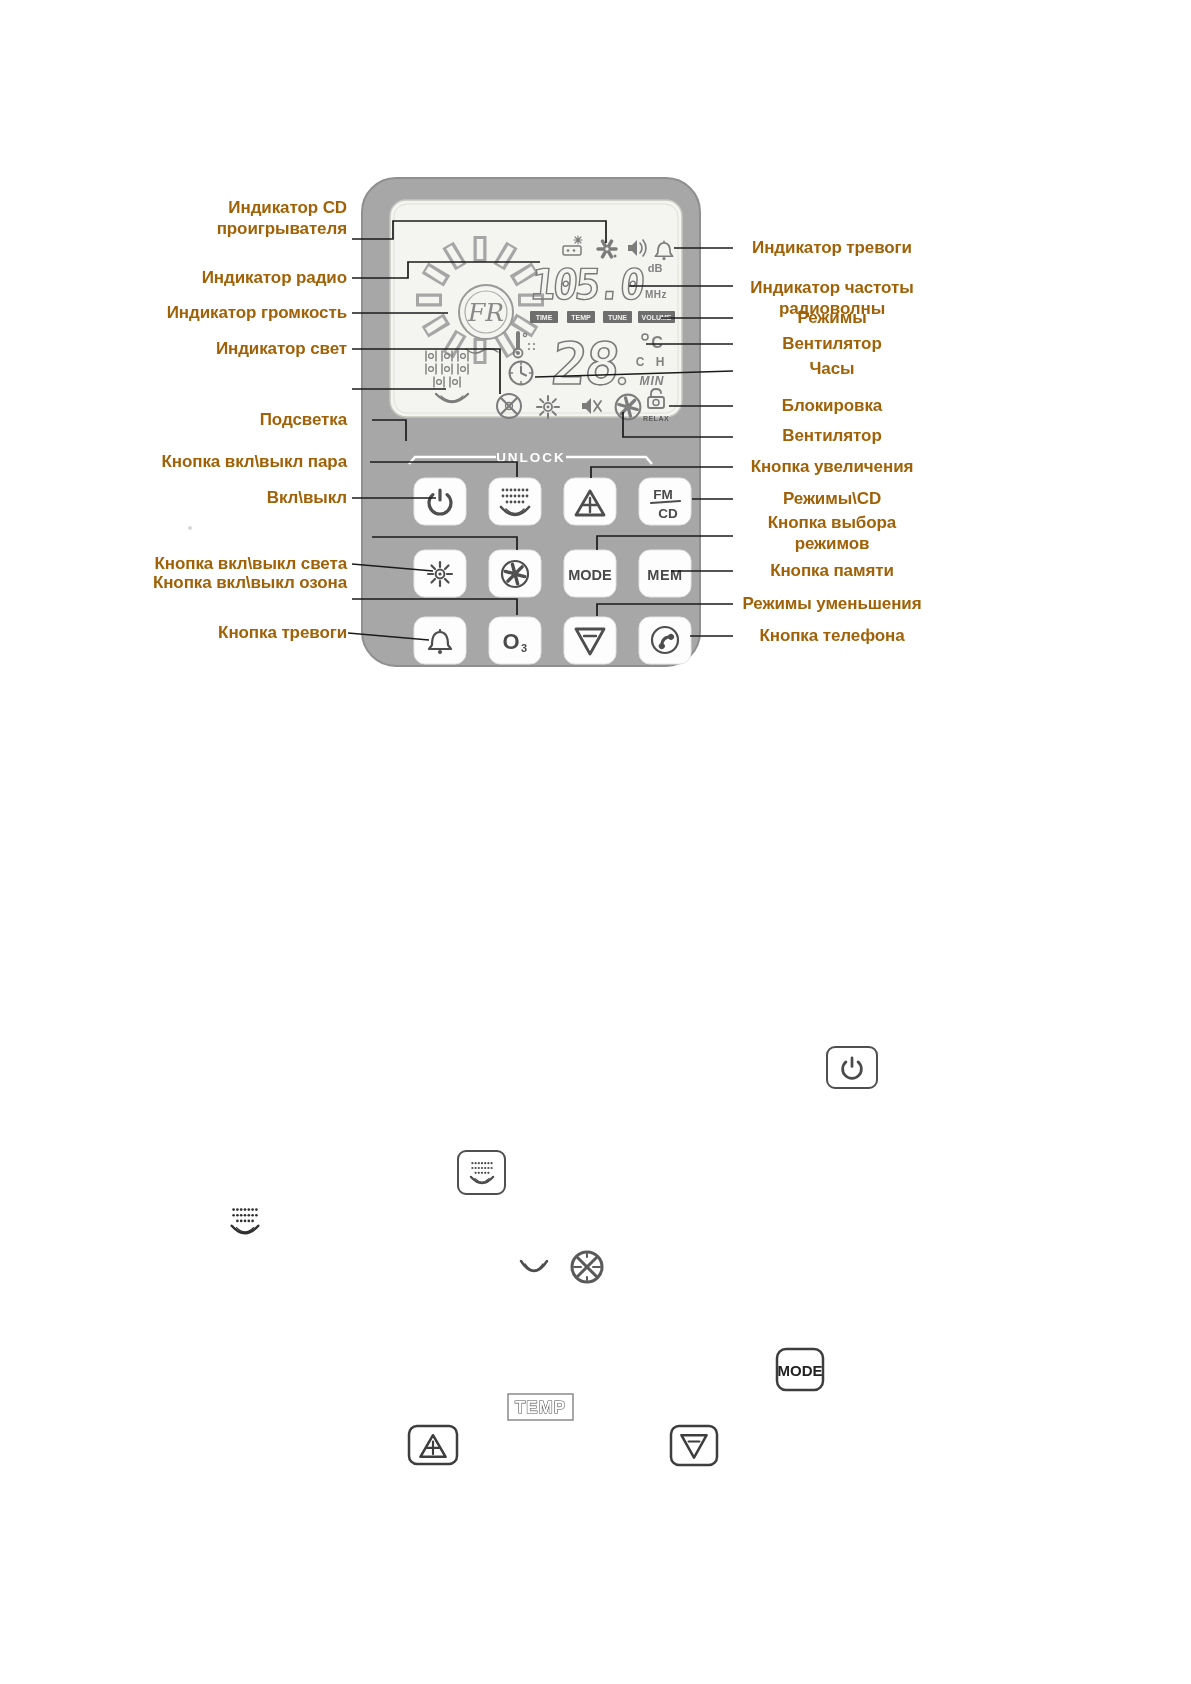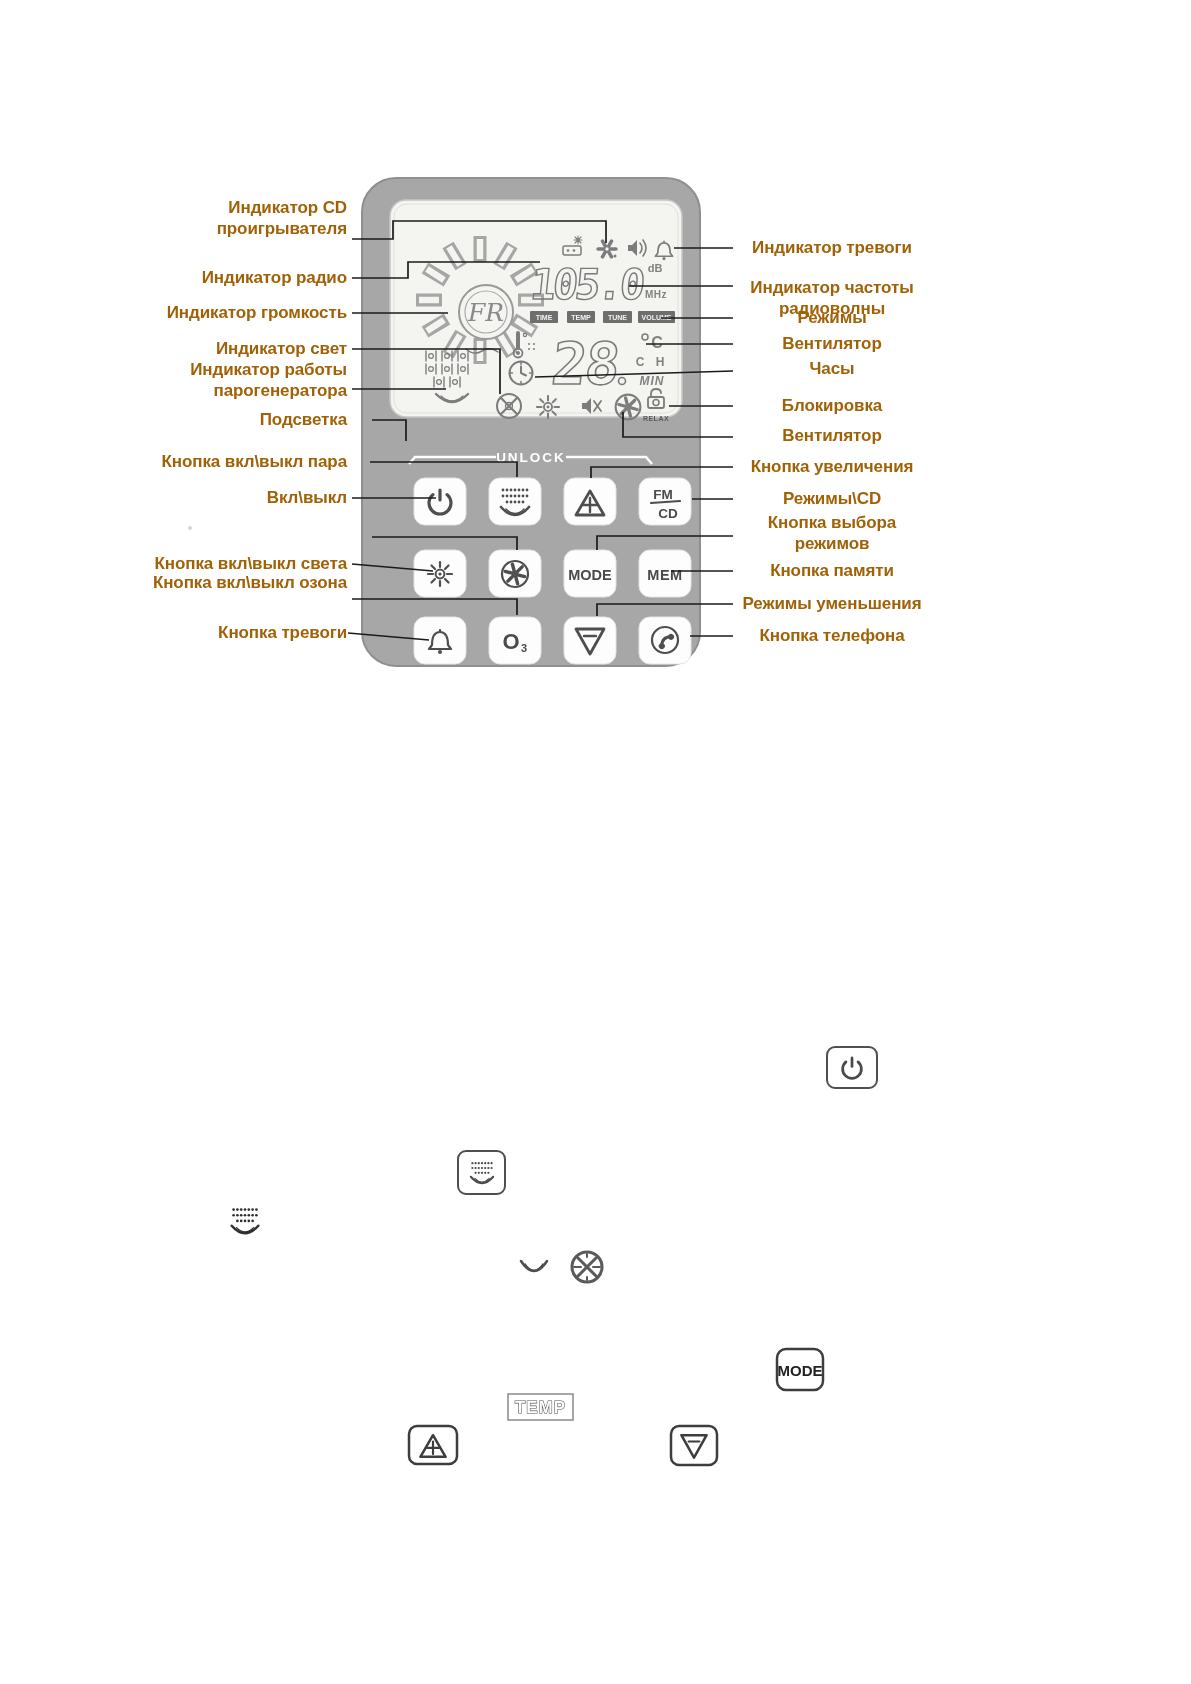--- a/index.html
+++ b/index.html
@@ -23,21 +23,20 @@
 </style>
 </head>
 <body>
 
 <div class="page">
 
   <div class="lbl lbl-l" style="left:142px;top:197px;width:205px">Индикатор CD проигрывателя</div>
   <div class="lbl lbl-l" style="left:127px;top:267px">Индикатор радио</div>
   <div class="lbl lbl-l" style="left:127px;top:302px">Индикатор громкость</div>
   <div class="lbl lbl-l" style="left:127px;top:338px">Индикатор свет</div>
-  <div class="lbl lbl-l" style="left:127px;top:359px">Индикатор работы парогенератора</div>
   <div class="lbl lbl-l" style="left:127px;top:409px">Подсветка</div>
   <div class="lbl lbl-l" style="left:127px;top:451px">Кнопка вкл\выкл пара</div>
   <div class="lbl lbl-l" style="left:127px;top:487px">Вкл\выкл</div>
   <div class="lbl lbl-l" style="left:127px;top:553px">Кнопка вкл\выкл света</div>
   <div class="lbl lbl-l" style="left:127px;top:572px">Кнопка вкл\выкл озона</div>
   <div class="lbl lbl-l" style="left:127px;top:622px">Кнопка тревоги</div>
 
   <div class="lbl lbl-r" style="left:737px;top:237px">Индикатор тревоги</div>
   <div class="lbl lbl-r" style="left:737px;top:277px">Индикатор частоты радиоволны</div>
   <div class="lbl lbl-r" style="left:737px;top:307px">Режимы</div>

